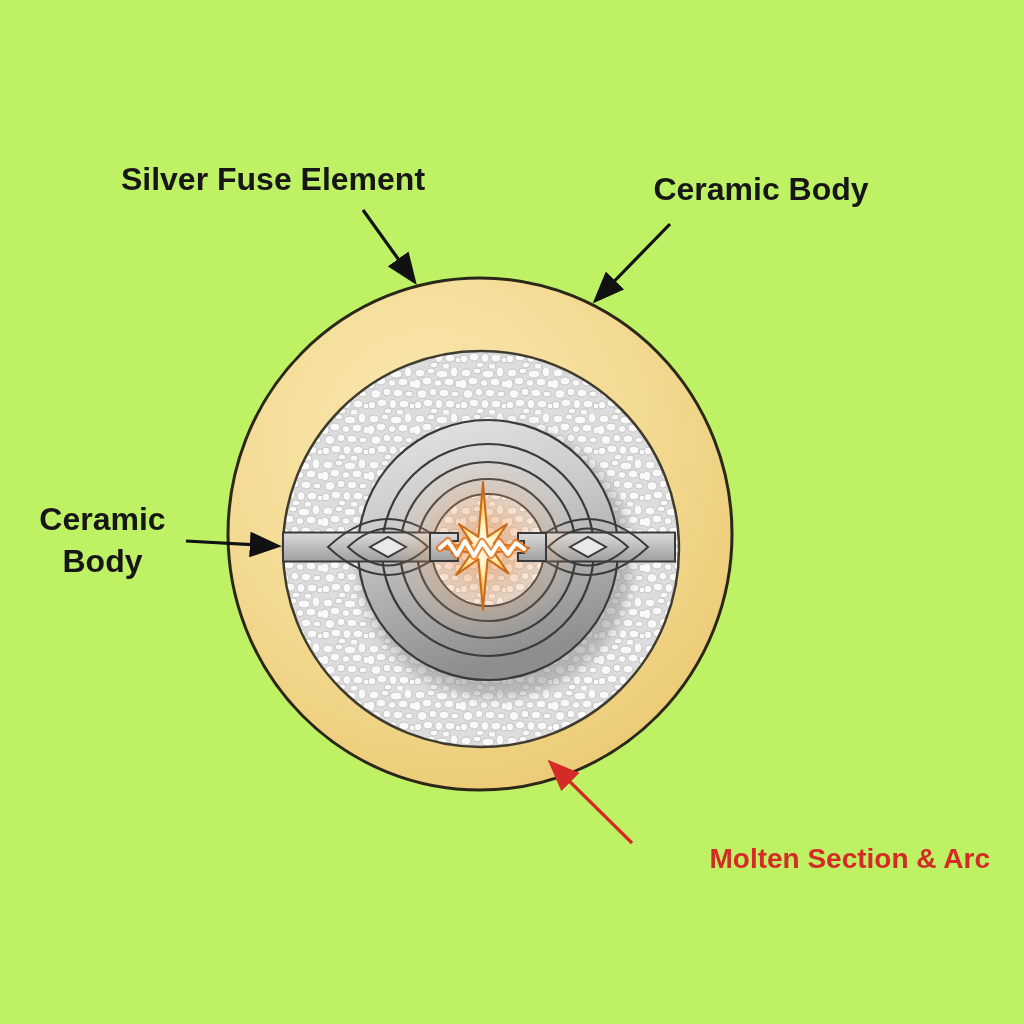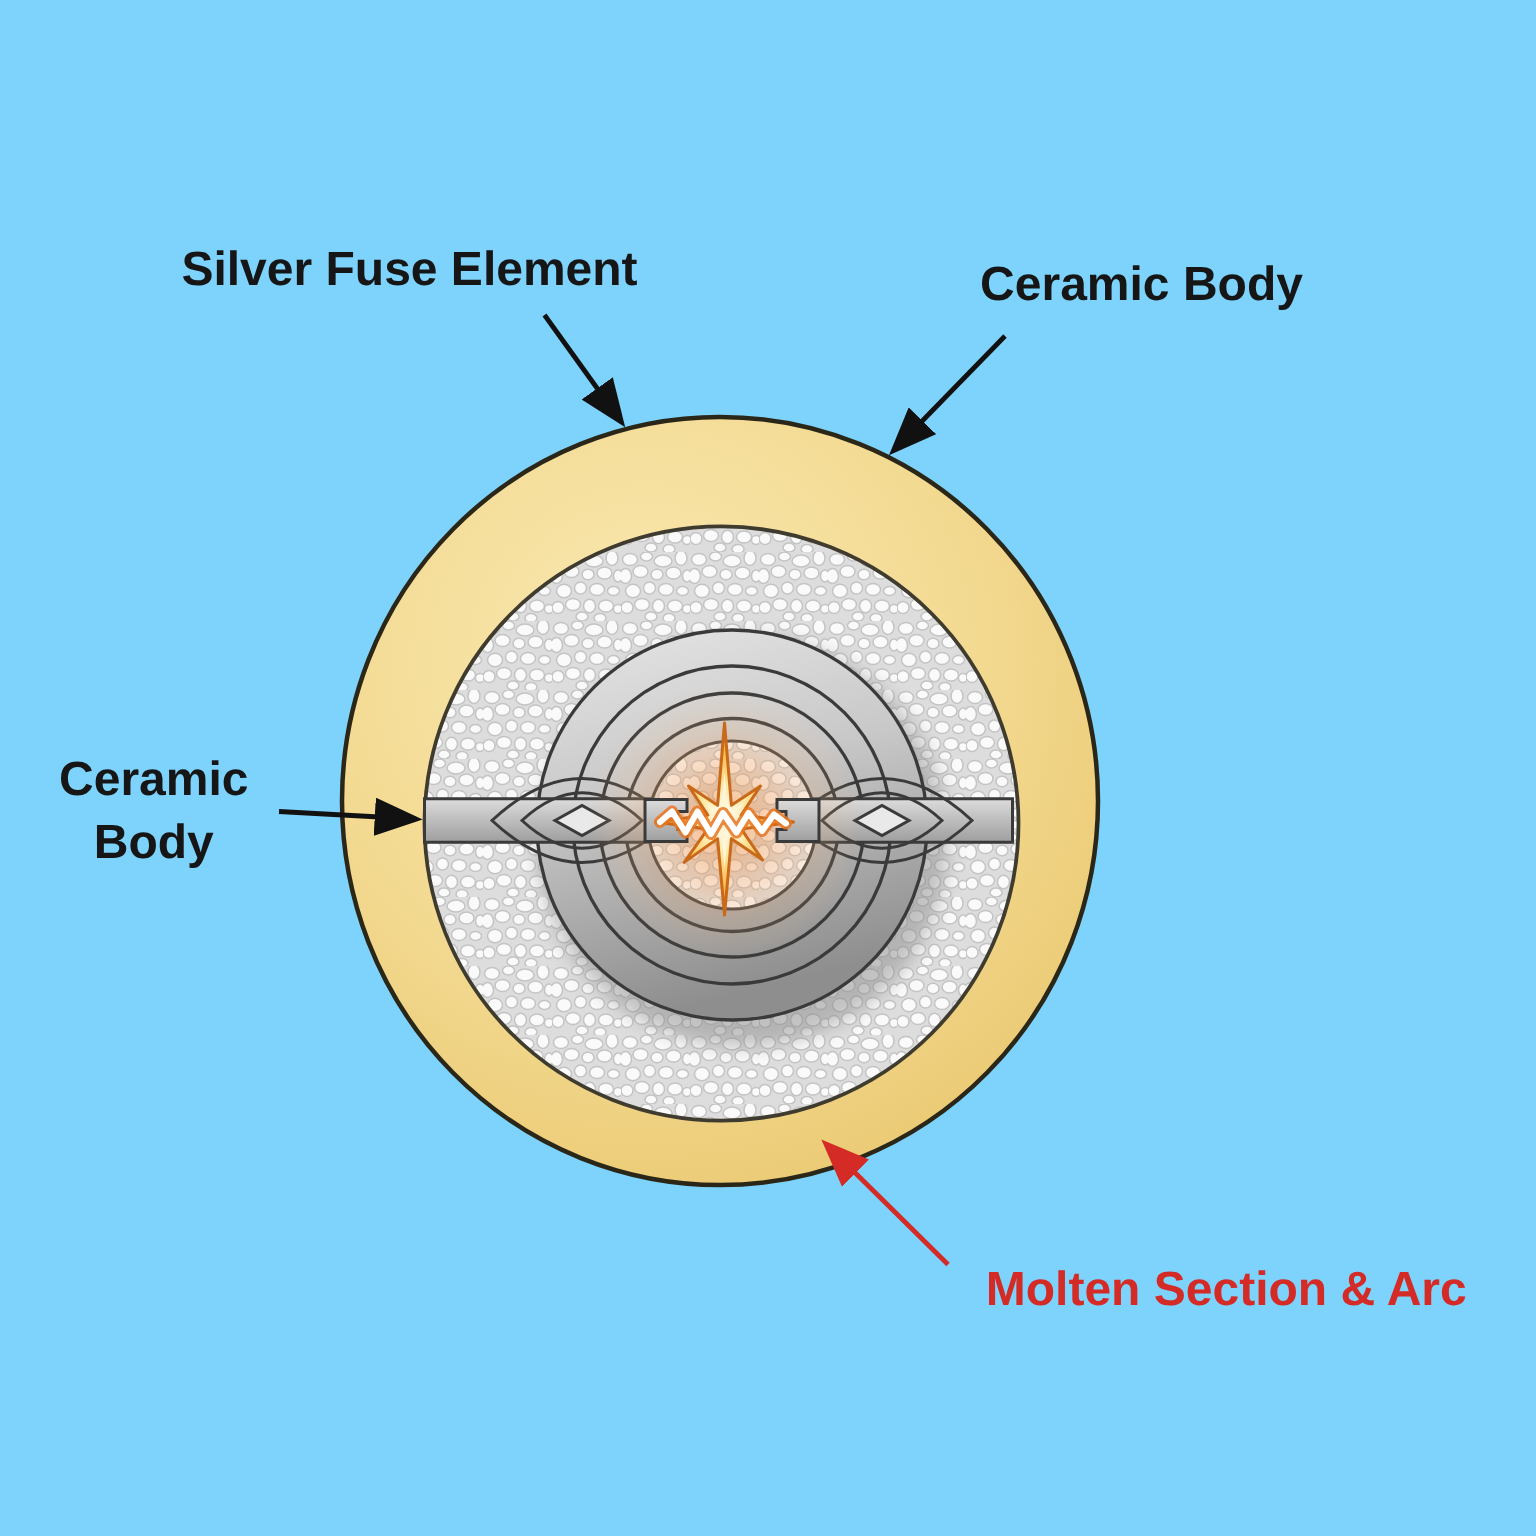--- a/index.html
+++ b/index.html
@@ -1,28 +1,28 @@
 <!DOCTYPE html>
 <html><head>
 <meta charset="utf-8">
 <style>
   html,body{margin:0;padding:0;background:#ffffff;}
   .stage{
-    position:relative;width:1024px;height:1024px;background:#7dd3fc;
+    position:relative;width:1024px;height:1024px;background:#bef264;
     font-family:"Liberation Sans",sans-serif;overflow:hidden;
   }
   .stage svg{position:absolute;left:0;top:0;}
   .label{
     position:absolute;font-weight:bold;color:#161616;
     text-align:center;line-height:42px;letter-spacing:0px;
   }
   .label-silver{left:90px;top:158px;width:366px;font-size:32px;}
   .label-ceramic-top{left:641px;top:168px;width:240px;font-size:32px;}
   .label-ceramic-left{left:25px;top:498px;width:155px;font-size:32px;}
-  .label-molten{left:645px;top:838px;width:345px;font-size:32px;color:#D42B26;}
+  .label-molten{left:645px;top:838px;width:345px;font-size:28px;color:#D42B26;text-align:right;}
 </style>
 </head>
 <body>
 
 <div class="stage">
 
   <svg width="1024" height="1024" viewBox="0 0 1024 1024">
     <defs>
       <radialGradient id="goldFront" cx="40%" cy="32%" r="78%">
         <stop offset="0%" stop-color="#FAE9B2"></stop>

